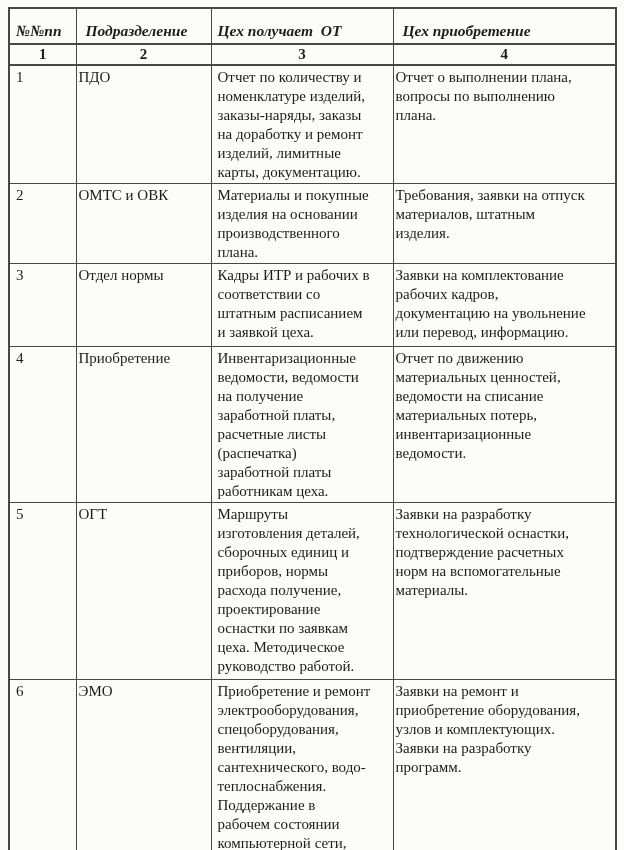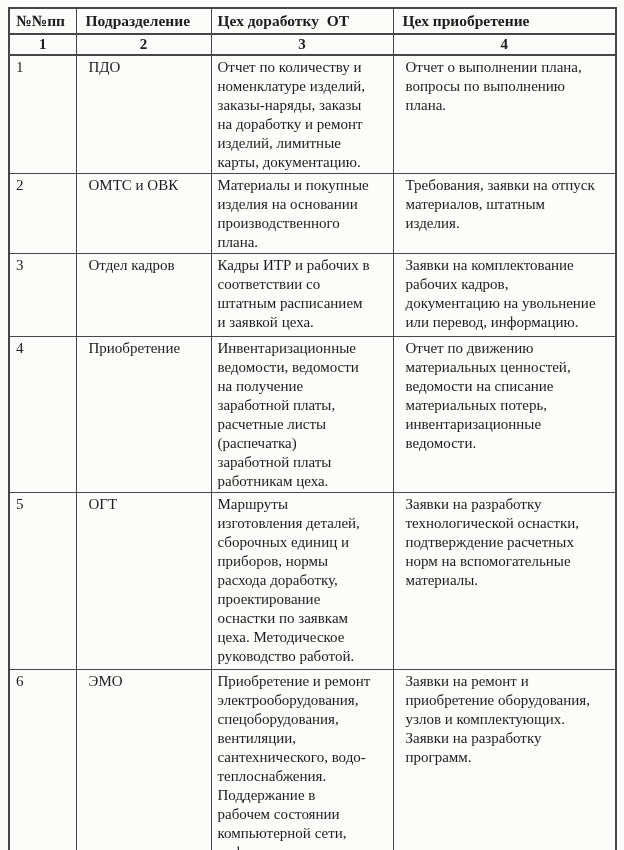--- a/index.html
+++ b/index.html
@@ -44,33 +44,34 @@
     line-height: 19px;
     white-space: pre-wrap;
     padding: 1px 4px 1px 6px;
     overflow: hidden;
   }
   tr.head-row th {
     font-weight: bold;
     text-align: left;
     font-size: 15.5px;
     border-bottom: 2px solid var(--border);
-    padding-top: 2px;
+    padding-top: 12px;
     padding-bottom: 3px;
+    font-style: italic;
   }
   tr.head-row th.h-dept, tr.head-row th.h-prov { padding-left: 9px; }
   tr.head-row { height: 25px; }
   tr.nums-row td {
     font-weight: bold;
     text-align: center;
     border-bottom: 2px solid var(--border);
     padding: 0;
   }
   tr.nums-row { height: 18px; }
-  td.cell-dept, td.cell-prov { padding-left: 12px; }
+  td.cell-dept, td.cell-prov { padding-left: 2px; }
   tr.data-row td { padding-top: 2px; }
 
   tr.r0 { height: 113px; }
   tr.r1 { height: 75px;  }
   tr.r2 { height: 83px;  }
   tr.r3 { height: 153px; }
   tr.r4 { height: 177px; }
   tr.r5 { height: 194px; }
 </style>
 </head>
@@ -81,21 +82,21 @@
     <colgroup>
       <col class="c-num">
         <col class="c-dept">
         <col class="c-recv">
         <col class="c-prov">
     </colgroup>
     <tbody>
       <tr class="head-row">
         <th class="h-num">№№пп</th>
         <th class="h-dept">Подразделение</th>
-        <th class="h-recv">Цех доработку  ОТ</th>
+        <th class="h-recv">Цех получает  ОТ</th>
         <th class="h-prov">Цех приобретение</th>
       </tr>
       <tr class="nums-row">
         <td>1</td>
         <td>2</td>
         <td>3</td>
         <td>4</td>
       </tr>
 
       <tr class="data-row r0">
@@ -117,21 +118,21 @@
         <td class="cell-recv">Материалы и покупные
 изделия на основании
 производственного
 плана.</td>
         <td class="cell-prov">Требования, заявки на отпуск
 материалов, штатным
 изделия.</td>
       </tr>
       <tr class="data-row r2">
         <td class="cell-num">3</td>
-        <td class="cell-dept">Отдел кадров</td>
+        <td class="cell-dept">Отдел нормы</td>
         <td class="cell-recv">Кадры ИТР и рабочих в
 соответствии со
 штатным расписанием
 и заявкой цеха.</td>
         <td class="cell-prov">Заявки на комплектование
 рабочих кадров,
 документацию на увольнение
 или перевод, информацию.</td>
       </tr>
       <tr class="data-row r3">
@@ -152,21 +153,21 @@
 инвентаризационные
 ведомости.</td>
       </tr>
       <tr class="data-row r4">
         <td class="cell-num">5</td>
         <td class="cell-dept">ОГТ</td>
         <td class="cell-recv">Маршруты
 изготовления деталей,
 сборочных единиц и
 приборов, нормы
-расхода доработку,
+расхода получение,
 проектирование
 оснастки по заявкам
 цеха. Методическое
 руководство работой.</td>
         <td class="cell-prov">Заявки на разработку
 технологической оснастки,
 подтверждение расчетных
 норм на вспомогательные
 материалы.</td>
       </tr>

